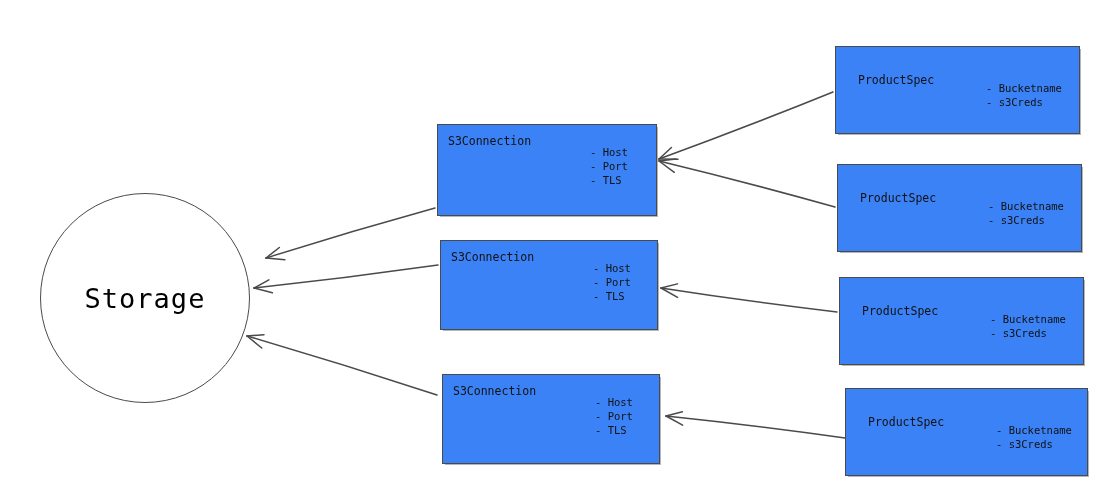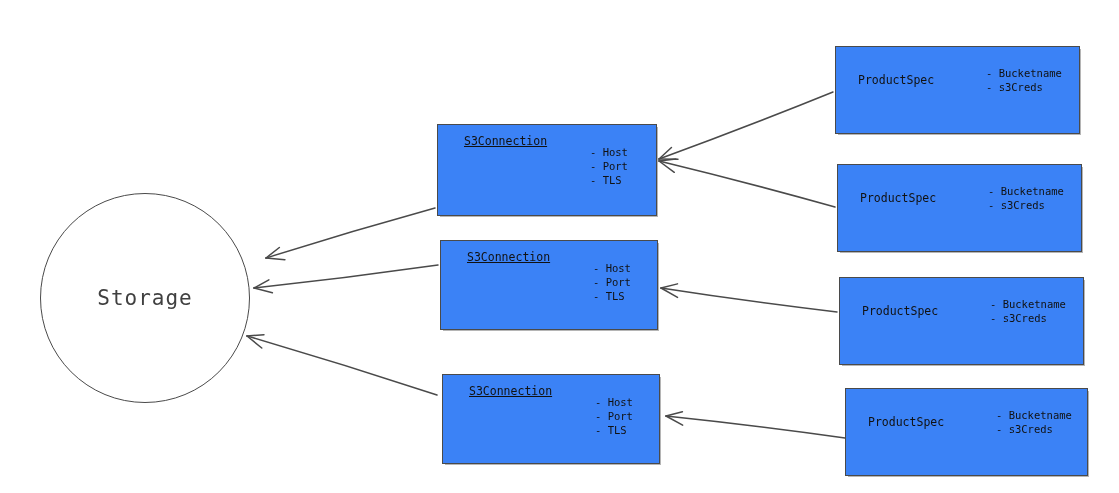--- a/index.html
+++ b/index.html
@@ -53,28 +53,28 @@
     position: absolute;
     border: 1.5px solid #4a4a4a;
     border-radius: 50%;
     background: #ffffff;
     box-sizing: border-box;
     display: flex;
     align-items: center;
     justify-content: center;
   }
   .circle-label {
-    font-size: 21px;
-    color: #404040;
+    font-size: 27px;
+    color: #000000;
     letter-spacing: 1px;
   }
-  .s3-title { left: 26px; top: 9px; text-decoration: underline; }
+  .s3-title { left: 10px; top: 9px; }
   .s3-attrs { left: 152px; top: 20px; }
   .ps-title { left: 22px; top: 26px; }
-  .ps-attrs { left: 150px; top: 19px; }
+  .ps-attrs { left: 150px; top: 34px; }
 </style>
 </head>
 <body>
 
 <div id="canvas">
 
   <svg id="wires" viewBox="0 0 1119 493" xmlns="http://www.w3.org/2000/svg">
       <g>
         <path d="M 435 208 Q 350.04607691486405 231.46573997224047 266 258" fill="none" stroke="#4a4a4a" stroke-width="1.5" stroke-linecap="round"></path>
         <path d="M 266 258 L 279.3497139485182 247.47454810980835" fill="none" stroke="#4a4a4a" stroke-width="1.5" stroke-linecap="round"></path>

